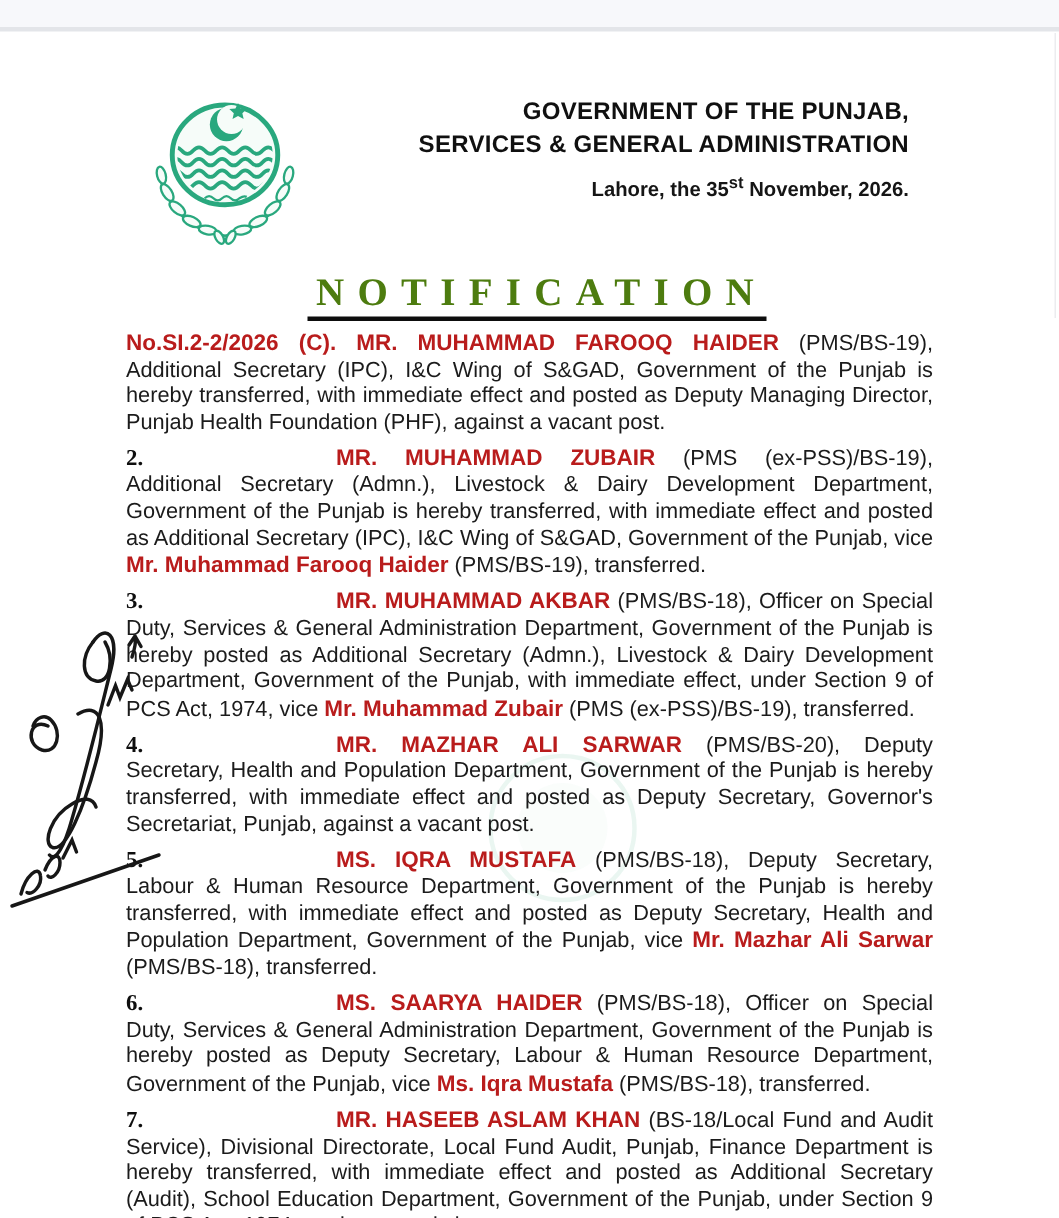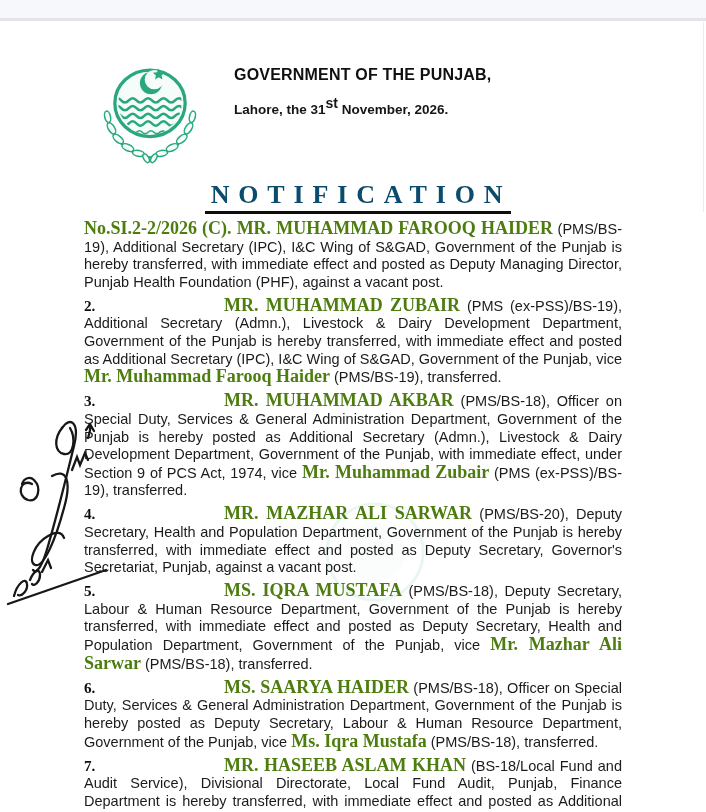--- a/index.html
+++ b/index.html
@@ -10,43 +10,43 @@
   }
   
   .top-strip{position:absolute;top:0;left:0;width:706px;height:18px;background:#f7f8fb;}
   .top-strip-border{position:absolute;top:18px;left:0;width:706px;height:3px;background:#e3e5e9;}
   .page-edge-right{position:absolute;top:22px;right:2px;width:1px;height:190px;background:#ececef;}
 
   
   .emblem{position:absolute;left:92px;top:58px;}
 
   
-  .header-text{position:absolute;left:234px;top:64px;width:360px;text-align:left;color:#101010;}
+  .header-text{position:absolute;left:246px;top:64px;width:360px;text-align:right;color:#101010;}
   .header-line{font-weight:bold;font-size:16px;line-height:21.5px;letter-spacing:0.2px;}
   .dateline{margin-top:9px;font-weight:bold;font-size:13.5px;color:#151515;}
-  .dateline sup{font-size:14px;vertical-align:super;}
+  .dateline sup{font-size:11px;vertical-align:super;}
 
   
   .notif-title-wrap{position:absolute;top:180px;left:0;width:706px;text-align:center;}
   .notif-title{
     display:inline-block;transform:translateX(5px);
     font-family:"Liberation Serif",serif;font-weight:bold;font-size:26px;
-    letter-spacing:0.34em;color:#0c4a6e;
+    letter-spacing:0.34em;color:#4d7c0f;
     border-bottom:3px solid #0d0d0d;padding:0 0 1px 6px;
   }
 
   
   .content{
     position:absolute;top:220px;left:84px;width:538px;
     text-align:justify;color:#1b1b1b;font-size:14.5px;line-height:17.6px;
   }
   .para{margin:0 0 5.5px 0;}
   .pnum{font-family:"Liberation Serif",serif;font-weight:bold;font-size:15.2px;color:#0e0e0e;display:inline-block;min-width:36px;}
   .ptab{display:inline-block;width:104px;}
-  .name-bold{font-family:Liberation Serif, serif;font-weight:bold;font-size:18px;color:#4d7c0f;}
+  .name-bold{font-family:Liberation Sans, sans-serif;font-weight:bold;font-size:15px;color:#b91c1c;}
 
   
   .watermark{position:absolute;left:315px;top:492px;opacity:0.55;pointer-events:none;}
 
   
   .signature{position:absolute;left:2px;top:418px;pointer-events:none;}
 </style>
 </head>
 <body>
 
@@ -94,21 +94,22 @@
       <path d="M22,60 q4,-4.5 8,0 t8,0 t8,0 t8,0 t8,0 t8,0 t8,0 t8,0 t8,0 t8,0"></path>
       <path d="M22,68 q4,-4.5 8,0 t8,0 t8,0 t8,0 t8,0 t8,0 t8,0 t8,0 t8,0 t8,0"></path>
     </g>
 
     <path d="M46,77 q3,-3 6,0 q3,3 6,0 q3,-3 6,0 q3,3 6,0 q3,-2 5,-1" stroke="#29a87e" stroke-width="1.6" fill="none"></path>
   </svg>
 </div>
 
 <div class="header-text">
   <div class="header-line">GOVERNMENT OF THE PUNJAB,</div>
-  <div class="dateline"><span>Lahore, the 31</span><sup>st</sup><span> November, 2026.</span></div>
+  <div class="header-line">SERVICES &amp; GENERAL ADMINISTRATION</div>
+  <div class="dateline"><span>Lahore, the 35</span><sup>st</sup><span> November, 2026.</span></div>
 </div>
 
 <div class="notif-title-wrap">
   <span class="notif-title">NOTIFICATION</span>
 </div>
 
 <div class="watermark">
   <svg width="120" height="120">
     <circle cx="60" cy="60" r="48" fill="none" stroke="#d9efe7" stroke-width="3"></circle>
     <circle cx="60" cy="60" r="30" fill="#eef8f3" opacity="0.6"></circle>

